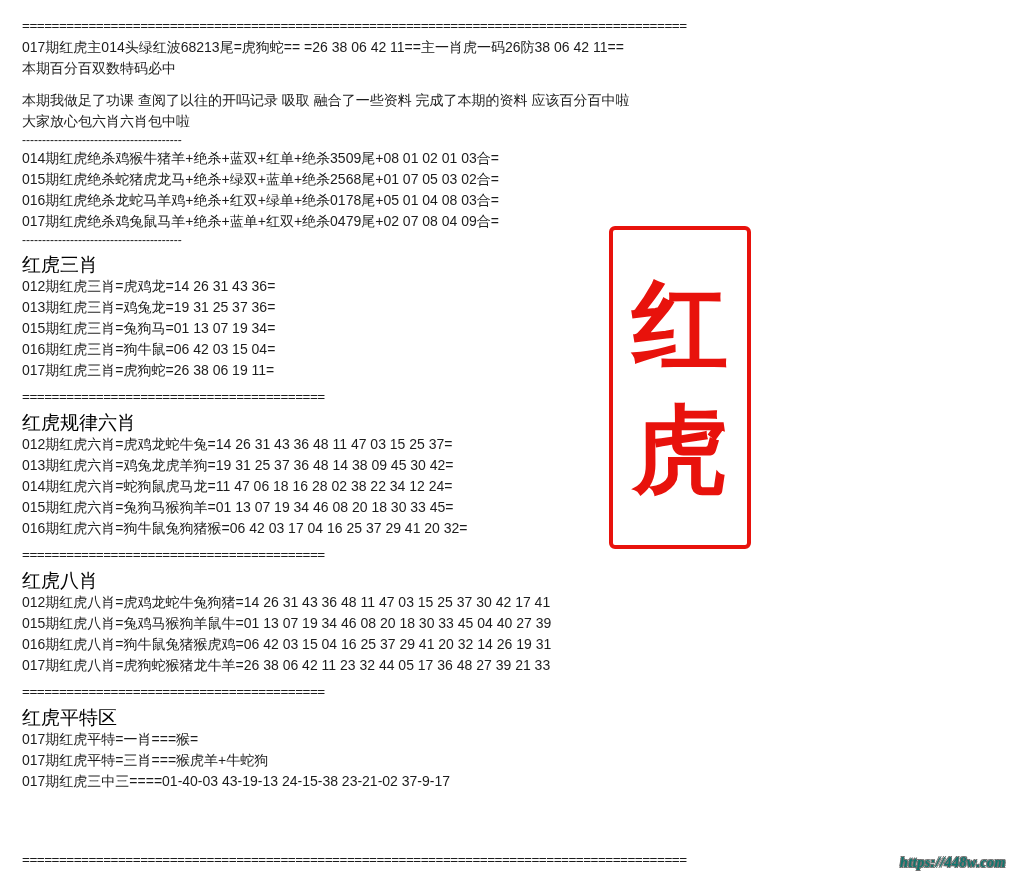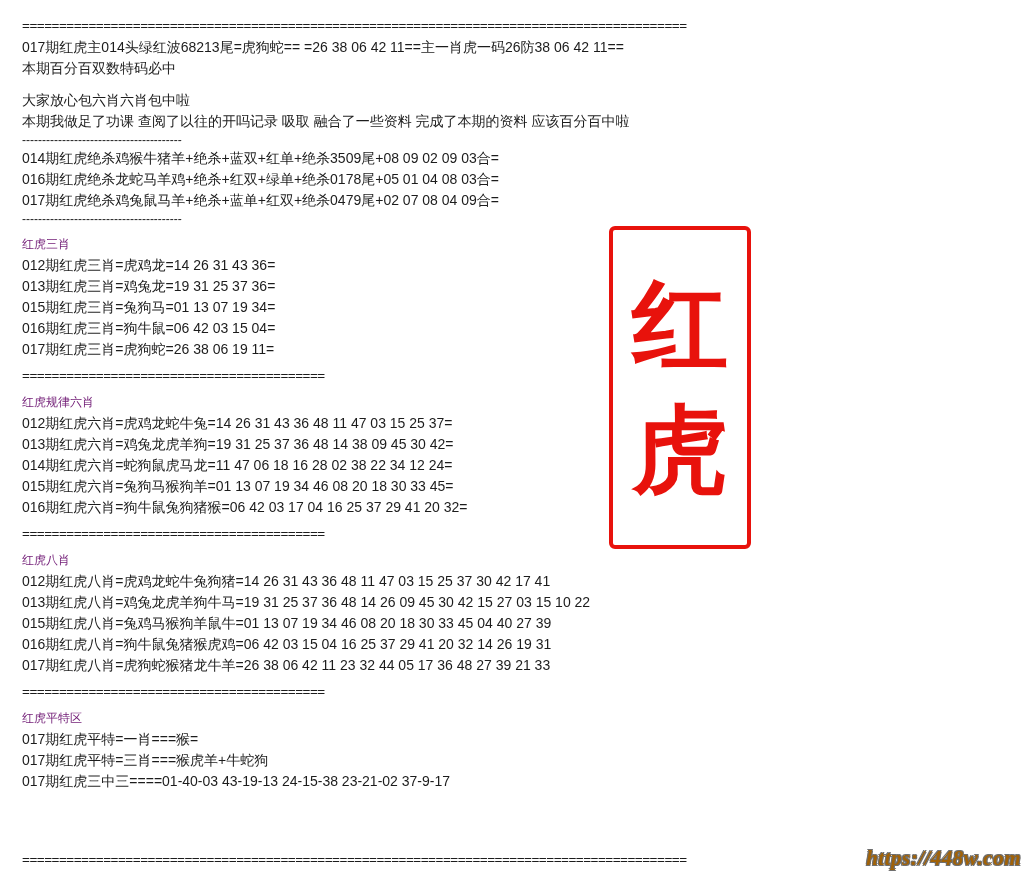--- a/index.html
+++ b/index.html
@@ -48,24 +48,24 @@
     color: #1c1c1c;
     letter-spacing: 0px;
   }
   .blank {
     height: 11px;
   }
   .blank-sm {
     height: 6px;
   }
   .heading {
-    font-size: 12px;
+    font-size: 19px;
     line-height: 22px;
     white-space: pre;
-    color: #701a75;
+    color: #000000;
   }
   
   .stamp {
     position: absolute;
     left: 609px;
     top: 226px;
     width: 142px;
     height: 323px;
     border: 4px solid #e8120c;
     border-radius: 6px;
@@ -86,27 +86,27 @@
   .stamp-char {
     color: #e8120c;
     font-family: "DejaVu Sans", sans-serif;
     font-weight: bold;
     font-size: 96px;
     line-height: 125px;
     letter-spacing: 0;
   }
   .watermark {
     position: absolute;
-    right: 1px;
+    right: 16px;
     bottom: 2px;
     font-family: "Liberation Serif", serif;
     font-style: italic;
     font-weight: bold;
-    font-size: 21px;
-    color: #a16207;
+    font-size: 14px;
+    color: #0f766e;
     text-shadow:
       -1px -1px 0 #6f6f6f,
       1px -1px 0 #6f6f6f,
       -1px 1px 0 #6f6f6f,
       1px 1px 0 #6f6f6f;
     letter-spacing: 0.5px;
   }
   .bottom-sep {
     position: absolute;
     left: 22px;
@@ -139,26 +139,27 @@
 
   <div class="content">
 
     <div class="sep" style="visibility:hidden">==========================================================================================</div>
 
     <div class="line">017期红虎主014头绿红波68213尾=虎狗蛇== =26 38 06 42 11==主一肖虎一码26防38 06 42 11==</div>
     <div class="line">本期百分百双数特码必中</div>
 
     <div class="blank"></div>
 
+    <div class="line">本期我做足了功课 查阅了以往的开吗记录 吸取 融合了一些资料 完成了本期的资料 应该百分百中啦</div>
     <div class="line">大家放心包六肖六肖包中啦</div>
-    <div class="line">本期我做足了功课 查阅了以往的开吗记录 吸取 融合了一些资料 完成了本期的资料 应该百分百中啦</div>
 
     <div class="sep-dash">----------------------------------------</div>
 
-    <div class="line">014期红虎绝杀鸡猴牛猪羊+绝杀+蓝双+红单+绝杀3509尾+08 09 02 09 03合=</div>
+    <div class="line">014期红虎绝杀鸡猴牛猪羊+绝杀+蓝双+红单+绝杀3509尾+08 01 02 01 03合=</div>
+    <div class="line">015期红虎绝杀蛇猪虎龙马+绝杀+绿双+蓝单+绝杀2568尾+01 07 05 03 02合=</div>
     <div class="line">016期红虎绝杀龙蛇马羊鸡+绝杀+红双+绿单+绝杀0178尾+05 01 04 08 03合=</div>
     <div class="line">017期红虎绝杀鸡兔鼠马羊+绝杀+蓝单+红双+绝杀0479尾+02 07 08 04 09合=</div>
 
     <div class="sep-dash">----------------------------------------</div>
 
     <div class="blank-sm"></div>
 
     <div class="heading">红虎三肖</div>
     <div class="line">012期红虎三肖=虎鸡龙=14 26 31 43 36=</div>
     <div class="line">013期红虎三肖=鸡兔龙=19 31 25 37 36=</div>
@@ -176,21 +177,20 @@
     <div class="line">014期红虎六肖=蛇狗鼠虎马龙=11 47 06 18 16 28 02 38 22 34 12 24=</div>
     <div class="line">015期红虎六肖=兔狗马猴狗羊=01 13 07 19 34 46 08 20 18 30 33 45=</div>
     <div class="line">016期红虎六肖=狗牛鼠兔狗猪猴=06 42 03 17 04 16 25 37 29 41 20 32=</div>
 
     <div class="blank-sm"></div>
     <div class="sep">=========================================</div>
     <div class="blank-sm"></div>
 
     <div class="heading">红虎八肖</div>
     <div class="line">012期红虎八肖=虎鸡龙蛇牛兔狗猪=14 26 31 43 36 48 11 47 03 15 25 37 30 42 17 41</div>
-    <div class="line">013期红虎八肖=鸡兔龙虎羊狗牛马=19 31 25 37 36 48 14 26 09 45 30 42 15 27 03 15 10 22</div>
     <div class="line">015期红虎八肖=兔鸡马猴狗羊鼠牛=01 13 07 19 34 46 08 20 18 30 33 45 04 40 27 39</div>
     <div class="line">016期红虎八肖=狗牛鼠兔猪猴虎鸡=06 42 03 15 04 16 25 37 29 41 20 32 14 26 19 31</div>
     <div class="line">017期红虎八肖=虎狗蛇猴猪龙牛羊=26 38 06 42 11 23 32 44 05 17 36 48 27 39 21 33</div>
 
     <div class="blank-sm"></div>
     <div class="sep">=========================================</div>
     <div class="blank-sm"></div>
 
     <div class="heading">红虎平特区</div>
     <div class="line">017期红虎平特=一肖===猴=</div>

